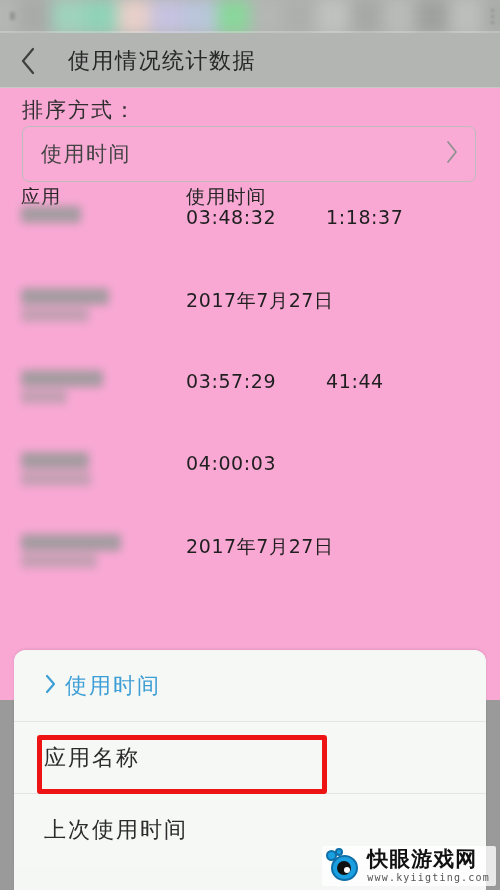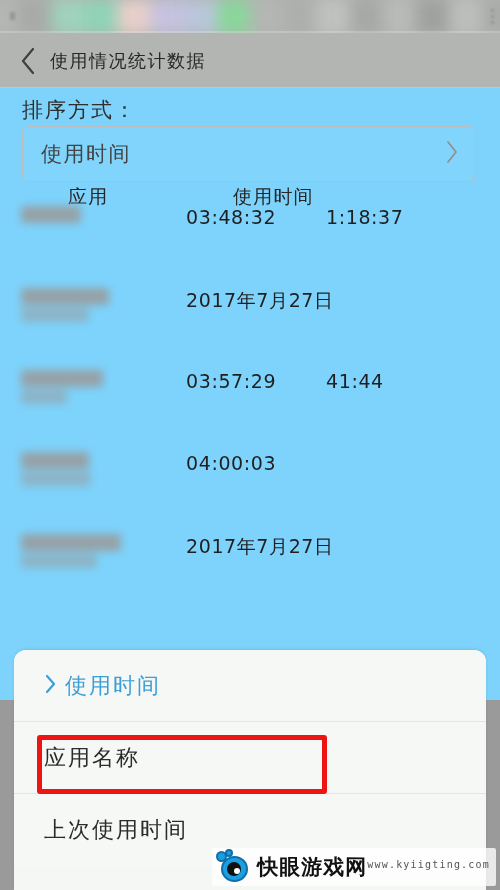--- a/index.html
+++ b/index.html
@@ -74,41 +74,41 @@
   .back-icon {
     width: 42px;
     display: flex;
     align-items: center;
     justify-content: center;
     margin-left: 6px;
     color: #3f3f3f;
   }
   .back-icon svg { display: block; }
   .appbar-title {
-    font-size: 18px;
+    font-size: 22px;
     color: #272727;
     letter-spacing: 1.5px;
     font-family: "DejaVu Sans", sans-serif;
-    margin-left: 2px;
+    margin-left: 20px;
     text-align: center;
   }
   .appbar-underline {
     position: absolute;
     left: 0; bottom: 0;
     width: 100%; height: 1px;
     background: rgba(255,255,255,.25);
   }
 
   
   .content {
     position: absolute;
     top: 88px; left: 0;
     width: 500px;
     height: 802px;
-    background: #7dd3fc;
+    background: #f9a8d4;
   }
 
   .sort-label {
     position: absolute;
     left: 22px; top: 8px;
     font-size: 21px;
     color: #2e2e2e;
     letter-spacing: 2px;
     font-family: "DejaVu Sans", sans-serif;
   }
@@ -139,21 +139,21 @@
     position: absolute;
     left: 0; top: 96px;
     width: 500px;
   }
   .trow {
     position: relative;
     display: flex;
     align-items: flex-start;
     height: 82px;
   }
-  .trow.thead { height: 22px; margin-left: 47px; }
+  .trow.thead { height: 22px; }
   .col-app   { width: 186px; padding-left: 21px; box-sizing: border-box; }
   .col-mid   { width: 140px; }
   .col-time  { width: 160px; }
 
   .cell-text {
     font-size: 19px;
     color: #1f1f1f;
     letter-spacing: .6px;
     font-family: "DejaVu Sans", sans-serif;
     white-space: nowrap;
@@ -282,21 +282,21 @@
   }
   .wm-blob2 {
     position: absolute;
     left: 9px; top: -2px;
     width: 8px; height: 8px;
     background: #1a9fe0;
     border-radius: 50%;
     border: 2px solid #0f6fa8;
     box-sizing: border-box;
   }
-  .wm-texts { display: flex; line-height: 1; }
+  .wm-texts { display: flex; flex-direction: column; line-height: 1; }
   .wm-title {
     font-size: 21px;
     font-weight: bold;
     color: #111;
     letter-spacing: 1px;
     font-family: "DejaVu Sans", sans-serif;
   }
   .wm-url {
     font-size: 10px;
     color: #555;

